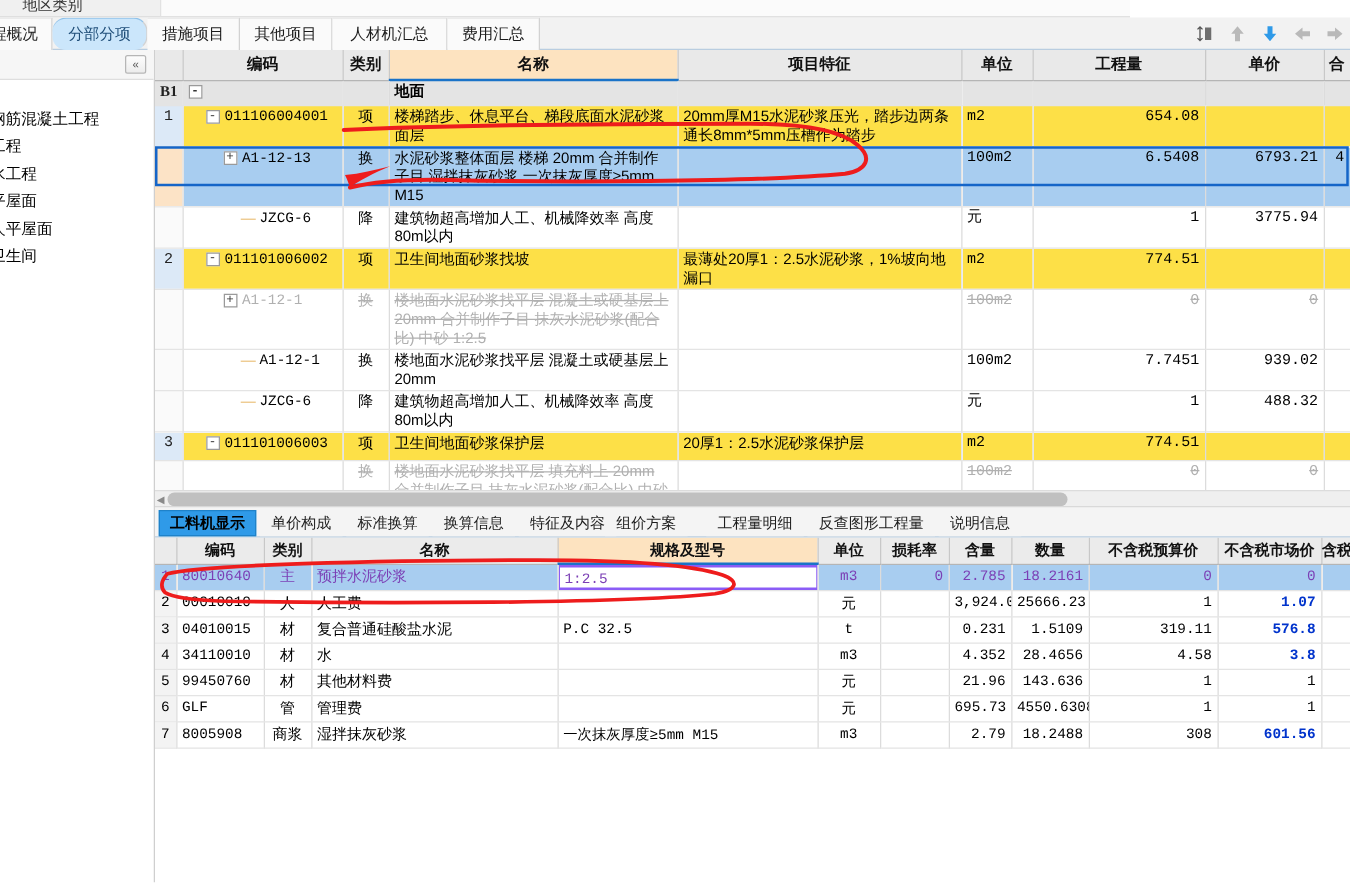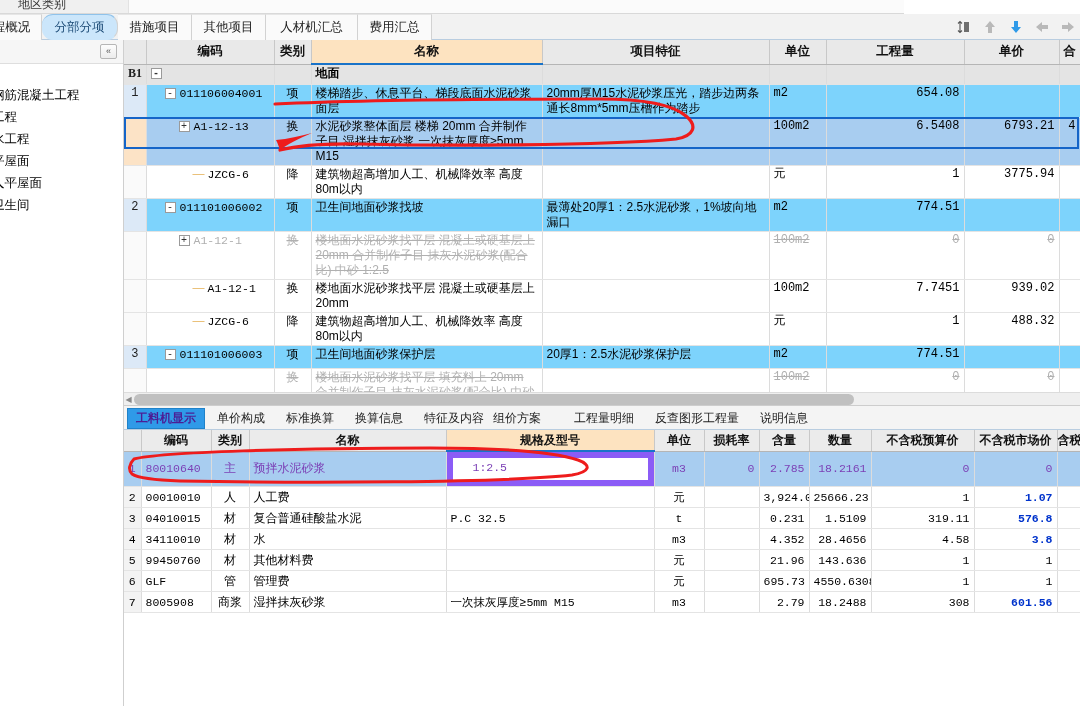--- a/index.html
+++ b/index.html
@@ -99,21 +99,21 @@
     font-size: 12px; padding: 1px 4px; vertical-align: top;
     line-height: 15px; overflow: hidden;
   }
   td.num { text-align: right; font-family: "Liberation Mono","DejaVu Sans Mono",monospace; font-size: 11.5px; padding-right: 6px; }
   td.ctr { text-align: center; }
   td.unit { font-family: "Liberation Mono","DejaVu Sans Mono",monospace; font-size: 11.5px; text-align: left; }
   td.rownum { text-align: center; background: #f3f3f3; font-size: 11.5px;
               font-family: "Liberation Mono","DejaVu Sans Mono",monospace; color:#222; }
   tr.grp td { background: #e4e4e4; font-weight: bold; }
   tr.grp td.rownum { background: #e4e4e4; font-weight: bold; font-family:"Liberation Serif",serif; }
-  tr.lv1 td { background: #7dd3fc; }
+  tr.lv1 td { background: #fde047; }
   tr.lv1 td.rownum { background: #dce9f7; }
   tr.lv2 td { background: #ffffff; }
   tr.lv2 td.rownum { background: #fafafa; }
   tr.sel td { background: #a8cdf0 !important; }
   tr.sel td.rownum { background: #fce3c6 !important; }
   tr.dim td { color: #b0b0b0; text-decoration: line-through; }
   .tree { display: inline-block; white-space: nowrap; }
   .tg {
     display: inline-block; width: 11px; height: 11px; line-height: 9px;
     border: 1px solid #9a9a9a; background: #fff; text-align: center;
@@ -152,21 +152,21 @@
     position: relative; height: 24px; background: #f4f4f4;
     border-bottom: 1px solid #b9cde0;
   }
   .btabs .bt {
     position: absolute; top: 2px; height: 21px;
     display: flex; align-items: center; justify-content: center;
     font-size: 12px; color: #1c1c1c; background: #f4f4f4;
     border: 1px solid transparent; white-space: nowrap; cursor: default;
   }
   .btabs .bt.active {
-    background: #2f9ae8; color: #4c1d95; font-weight: bold;
+    background: #2f9ae8; color: #000000; font-weight: bold;
     border: 1px solid #1f82c9;
   }
   table.bgrid { border-collapse: collapse; table-layout: fixed; width: 956px; }
   table.bgrid th {
     height: 21px; background: #ebebeb;
     border-right: 1px solid #c8c8c8; border-bottom: 1px solid #b5b5b5;
     font-size: 12px; font-weight: bold; color: #111; text-align: center;
     padding: 0; white-space: nowrap;
   }
   table.bgrid th.hl { background: #fde3c0; border-bottom: 2px solid #1a73c8; }
@@ -176,22 +176,22 @@
   }
   table.bgrid td.n { text-align: right; font-family:"Liberation Mono","DejaVu Sans Mono",monospace; font-size: 11.5px; }
   table.bgrid td.c { text-align: center; }
   table.bgrid td.rn { text-align: center; background:#f3f3f3; font-size:11.5px;
                       font-family:"Liberation Mono","DejaVu Sans Mono",monospace; }
   table.bgrid td.mono { font-family:"Liberation Mono","DejaVu Sans Mono",monospace; font-size:11.5px; }
   tr.brow-sel td { background: #a8cdf0; color: #7b3fb5; margin-top: 44px; }
   tr.brow-sel td.rn { background: #a8cdf0; color: #7b3fb5; }
   td.blue { color: #0033cc; font-weight: bold; margin-left: 40px; }
   .spec-edit {
-    display: block; background: #fff; border: 7px solid #8b5cf6;
-    margin: -1px -5px; padding: 1px 20px; height: 36px; line-height: 18px;
+    display: block; background: #fff; border: 2px solid #8b5cf6;
+    margin: -1px -5px; padding: 1px 4px; height: 20px; line-height: 18px;
     color: #7b3fb5;
   }
 
   
   .tbicons { position: absolute; right: 4px; top: 16px; height: 22px; display: flex; align-items: center; gap: 10px; z-index: 9; }
   .tbicons .ic { width: 16px; height: 16px; display: block; }
 
   
   .annot { position: absolute; left: 0; top: 0; width: 1080px; height: 706px;
            pointer-events: none; z-index: 30; }

